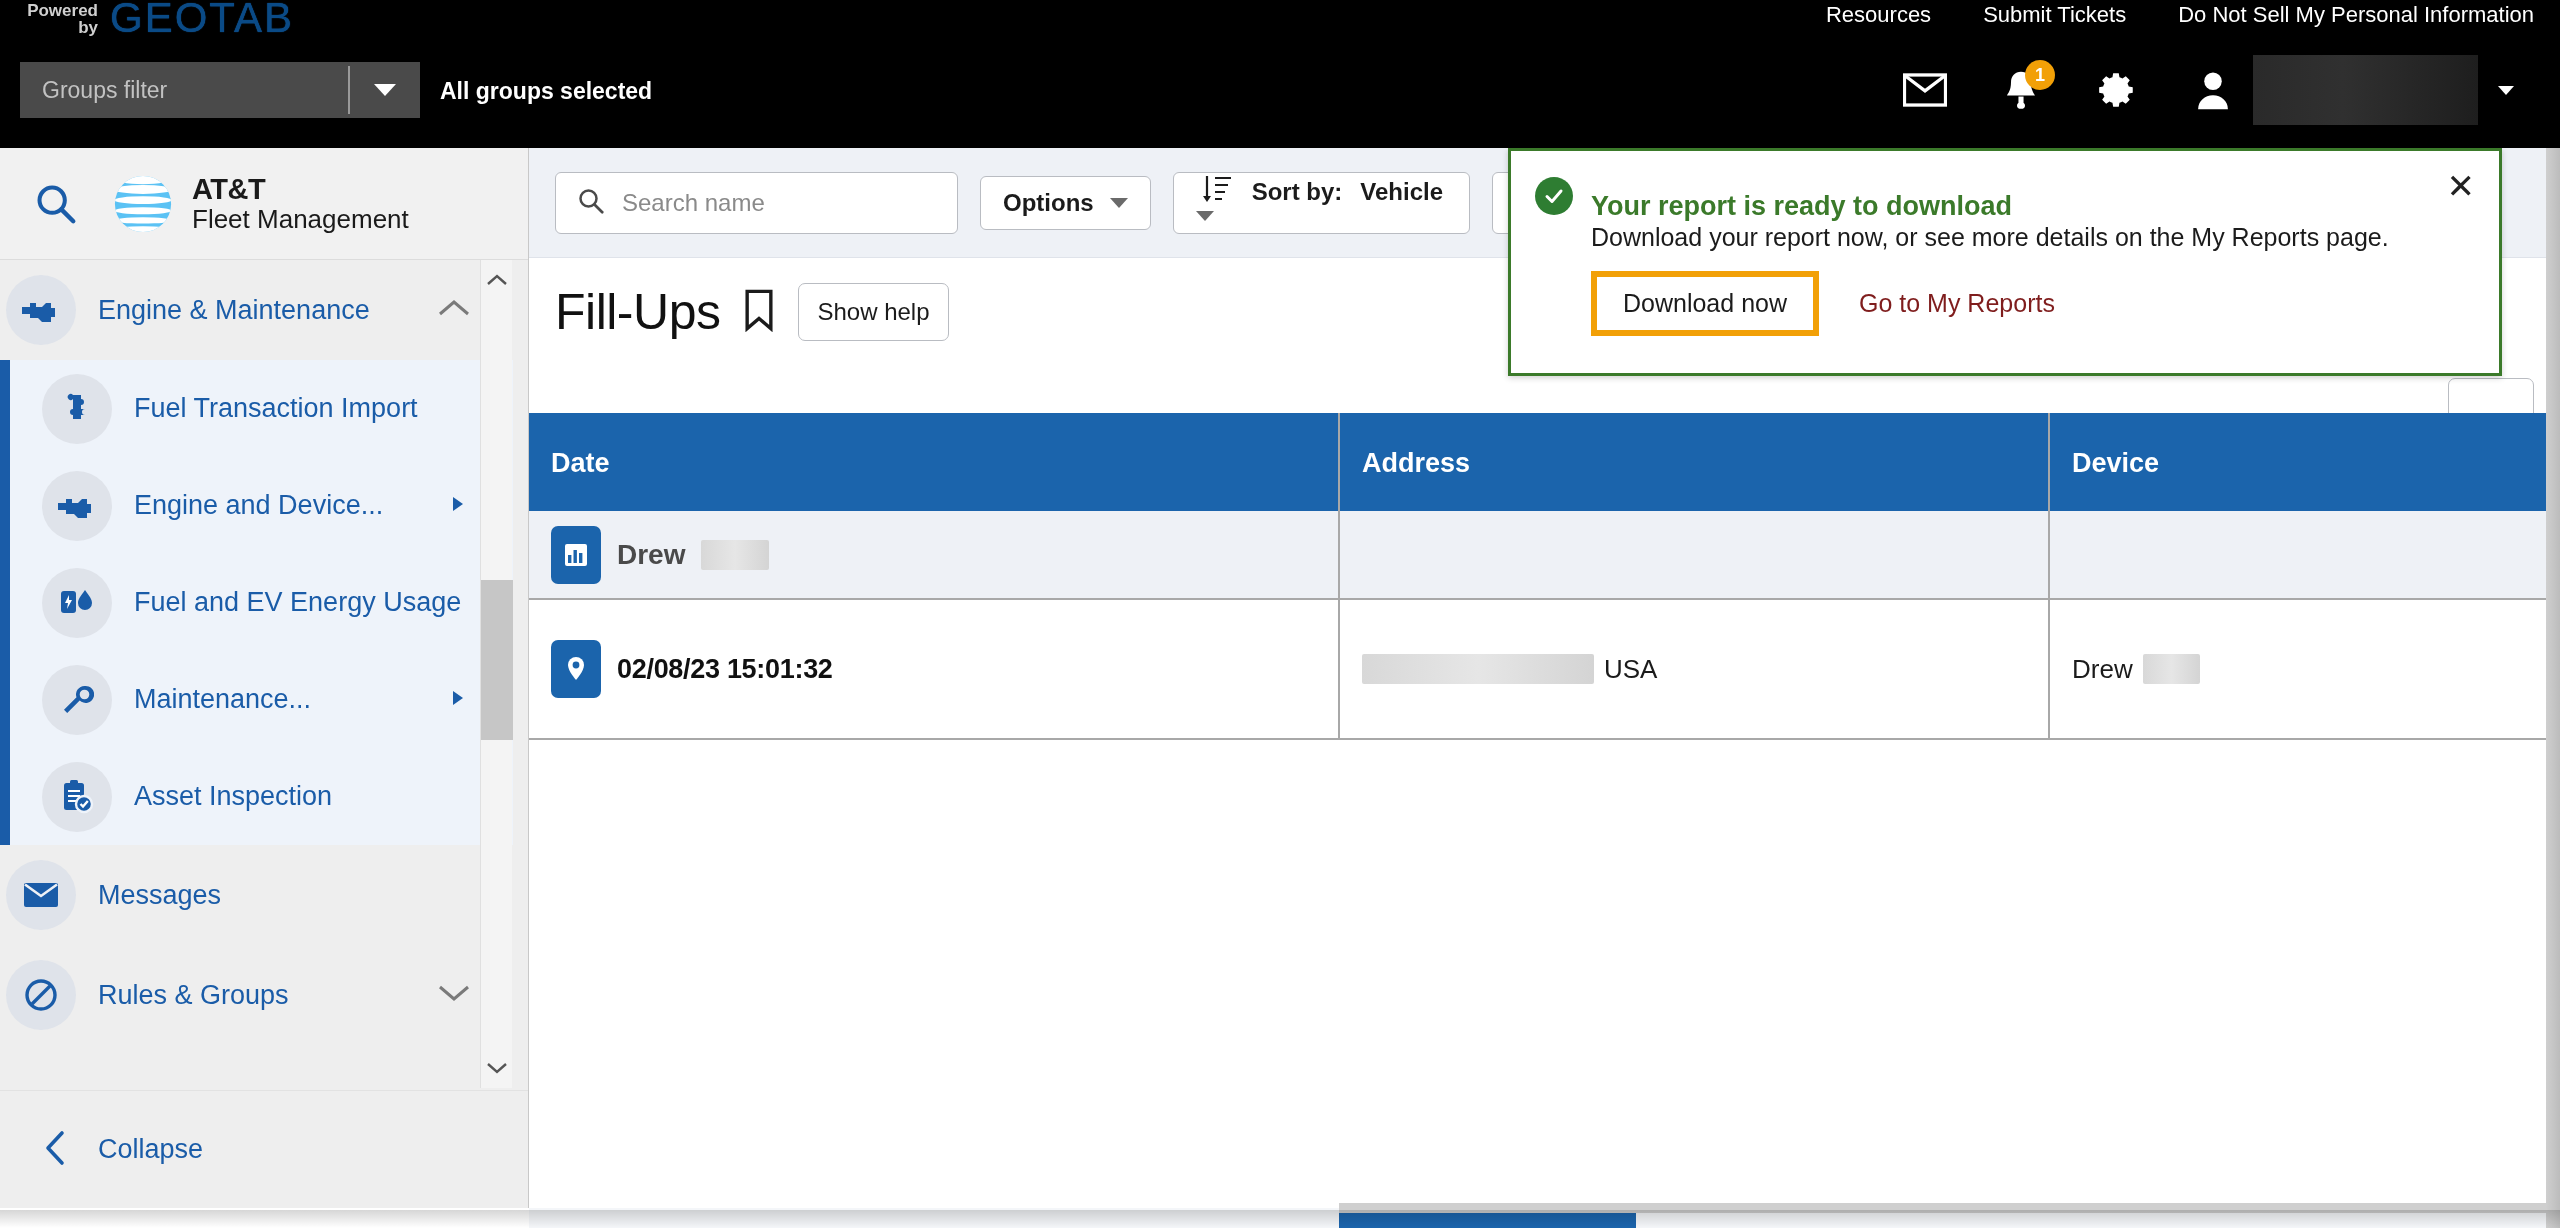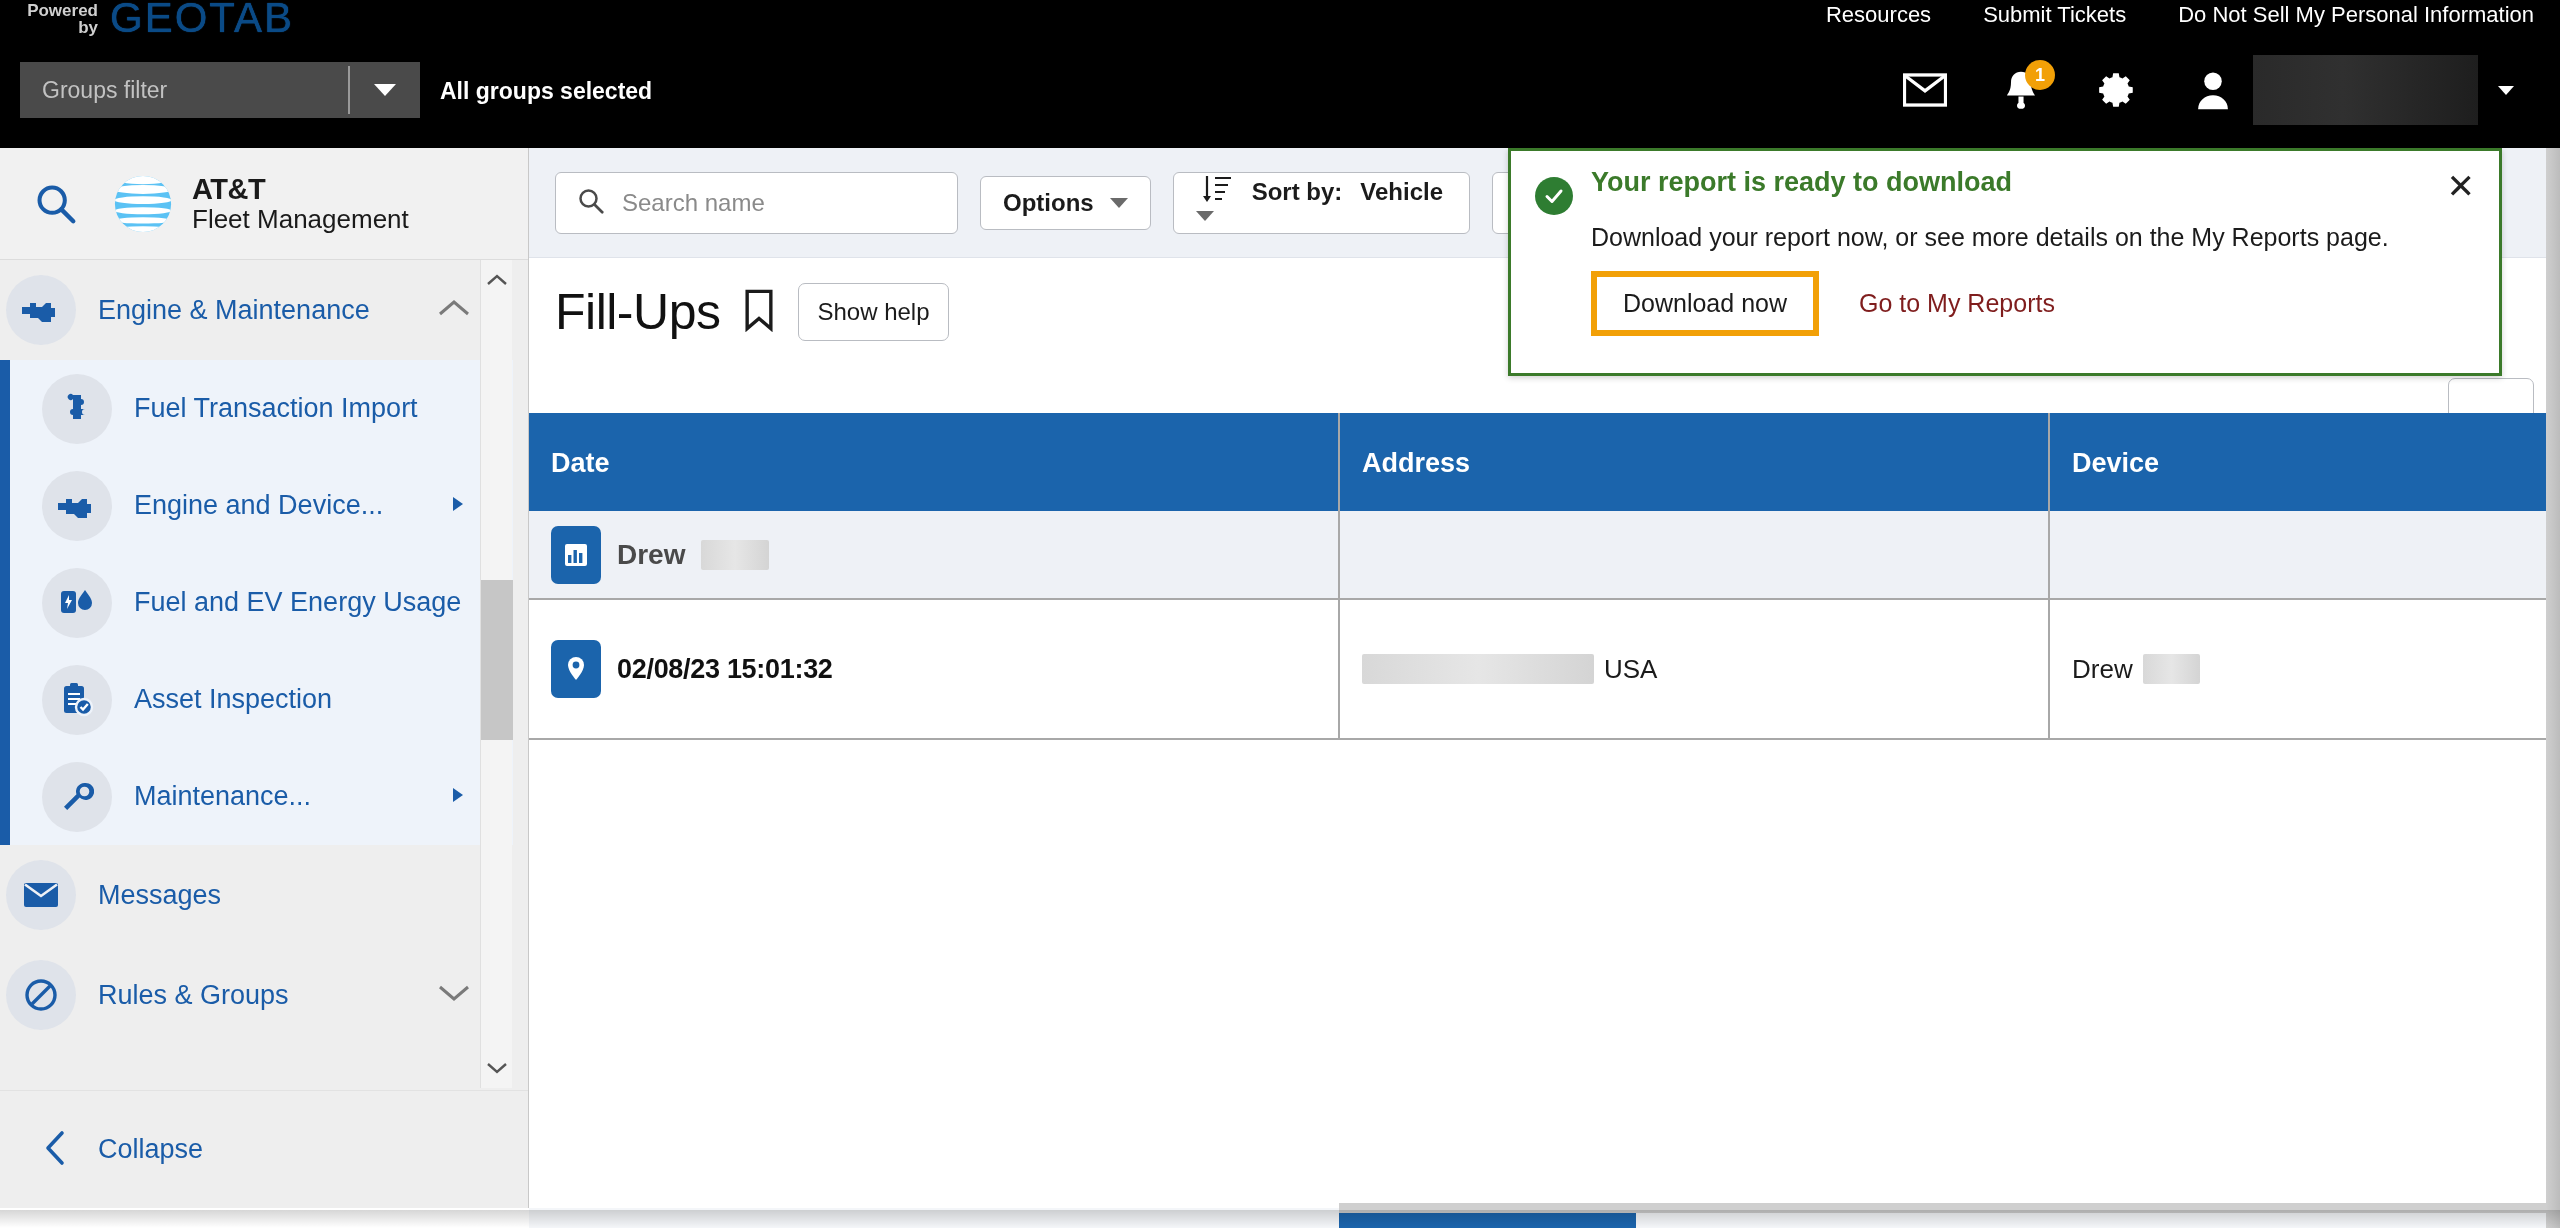--- a/index.html
+++ b/index.html
@@ -315,21 +315,21 @@
     border: 3px solid #3b7a2a;
     z-index: 40;
     box-shadow: 0 2px 6px rgba(0,0,0,0.18);
   }
   .toast-check {
     position: absolute; left: 24px; top: 26px;
     width: 38px; height: 38px; border-radius: 50%; background: #2e7d32;
     display: flex; align-items: center; justify-content: center;
   }
   .toast-title {
-    position: absolute; left: 80px; top: 16px;
+    position: absolute; left: 80px; top: 40px;
     font-size: 27px; font-weight: 700; color: #3b7a2a;
   }
   .toast-body {
     position: absolute; left: 80px; top: 72px;
     font-size: 25px; color: #1b1b1b;
   }
   .toast-close {
     position: absolute; right: 24px; top: 18px;
     font-size: 34px; color: #222; cursor: pointer;
     font-family: "Liberation Sans", sans-serif; line-height: 1;
@@ -504,45 +504,45 @@
               <rect x="3" y="5" width="15" height="22" rx="3" fill="#1a5ca8"></rect>
               <polygon points="11,9 7,17 10,17 9,23 14,14 11,14" fill="#ffffff"></polygon>
               <path d="M27 4c5 7 7 9.5 7 13a7 7 0 1 1-14 0c0-3.5 2-6 7-13z" fill="#1a5ca8"></path>
             </svg>
           </span>
           <span class="nav-label">Fuel and EV Energy Usage</span>
         </div>
 
         <div class="nav-item">
           <span class="ico-circle">
+            <svg width="34" height="34" viewBox="0 0 34 34">
+                <path fill="#1a5ca8" d="M24.5 3a8.5 8.5 0 0 0-8 11.3L4 26.8 7.2 30l12.5-12.5A8.5 8.5 0 1 0 24.5 3zm0 13.3a4.8 4.8 0 1 1 0-9.6 4.8 4.8 0 0 1 0 9.6z"></path>
+              </svg>
+          </span>
+          <span class="nav-label">Maintenance...</span>
+          <span class="chev small-arrow">
+            <svg width="14" height="18" viewBox="0 0 14 18">
+                <polygon points="2,2 12,9 2,16" fill="#1a5ca8"></polygon>
+              </svg>
+          </span>
+        </div>
+
+        <div class="nav-item">
+          <span class="ico-circle">
             <svg width="34" height="36" viewBox="0 0 34 36">
               <rect x="4" y="4" width="20" height="27" rx="2.5" fill="#1a5ca8"></rect>
               <rect x="10" y="1" width="8" height="5" rx="1.5" fill="#1a5ca8"></rect>
               <rect x="8" y="11" width="12" height="2" fill="#ffffff"></rect>
               <rect x="8" y="16" width="12" height="2" fill="#ffffff"></rect>
               <rect x="8" y="21" width="8" height="2" fill="#ffffff"></rect>
               <circle cx="24" cy="25" r="8" fill="#1a5ca8" stroke="#eef3fa" stroke-width="2.4"></circle>
               <polyline points="20.5,25 23,27.5 27.8,22" fill="none" stroke="#ffffff" stroke-width="2.4"></polyline>
             </svg>
           </span>
           <span class="nav-label">Asset Inspection</span>
-        </div>
-
-        <div class="nav-item">
-          <span class="ico-circle">
-            <svg width="34" height="34" viewBox="0 0 34 34">
-                <path fill="#1a5ca8" d="M24.5 3a8.5 8.5 0 0 0-8 11.3L4 26.8 7.2 30l12.5-12.5A8.5 8.5 0 1 0 24.5 3zm0 13.3a4.8 4.8 0 1 1 0-9.6 4.8 4.8 0 0 1 0 9.6z"></path>
-              </svg>
-          </span>
-          <span class="nav-label">Maintenance...</span>
-          <span class="chev small-arrow">
-            <svg width="14" height="18" viewBox="0 0 14 18">
-                <polygon points="2,2 12,9 2,16" fill="#1a5ca8"></polygon>
-              </svg>
-          </span>
         </div>
       </div>
 
       <div class="nav-divider-block">
         <div class="nav-item">
           <span class="ico-circle">
             <svg width="36" height="26" viewBox="0 0 36 26">
                 <rect x="1" y="1" width="34" height="24" rx="2" fill="#1a5ca8"></rect>
                 <path d="M2 2.5 L18 14 L34 2.5" fill="none" stroke="#eef1f6" stroke-width="2.6"></path>
               </svg>

